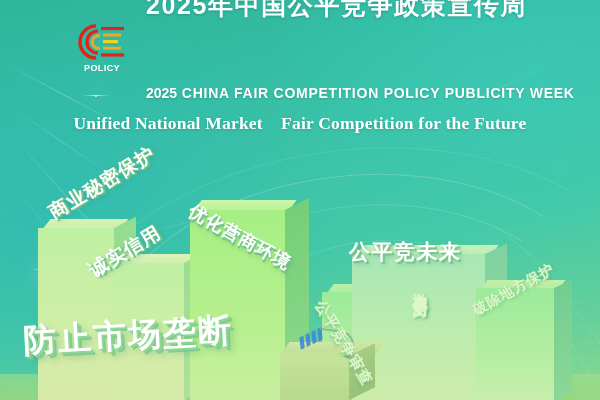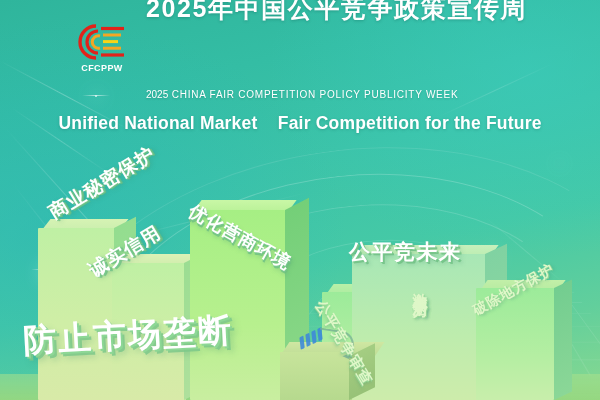--- a/index.html
+++ b/index.html
@@ -63,36 +63,36 @@
   .logo-wrap{width:72px;margin-left:66px;display:flex;flex-direction:column;align-items:center;}
   .logo-mark{width:56px;height:40px;position:relative;}
   .logo-caption{font-size:9px;font-weight:bold;color:#ffffff;letter-spacing:.4px;margin-top:2px;line-height:1;}
   .title-block{margin-left:8px;display:flex;flex-direction:column;justify-content:center;gap:48px;}
   .title-cn{
     font-size:25px;font-weight:bold;color:#fff;letter-spacing:1.6px;line-height:1.08;
     text-shadow:0 1px 3px rgba(0,70,60,.28);
     font-family:"Liberation Sans","DejaVu Sans",sans-serif;
   }
   .title-en{
-    font-size:10px;font-weight:normal;color:#fff;letter-spacing:.75px;margin-top:19px;line-height:1.1;
+    font-size:14px;font-weight:bold;color:#fff;letter-spacing:.75px;margin-top:19px;line-height:1.1;
     text-shadow:0 1px 2px rgba(0,70,60,.25);
   }
   .title-en .yr{letter-spacing:0;}
 
   
   .slogan{position:absolute;left:0;top:103px;width:600px;text-align:center;}
   .slogan-cn{
     font-size:35px;color:#ffffff;font-weight:bold;letter-spacing:3px;
     font-family:"DejaVu Serif","Liberation Serif",serif;
     text-shadow:0 2px 6px rgba(0,80,70,.30);
     white-space:pre;
   }
   .slogan-en{
     margin-top:10px;font-size:17.5px;font-weight:bold;color:#ffffff;letter-spacing:.2px;
-    text-shadow:0 1px 3px rgba(0,80,70,.25);white-space:pre;
+    text-shadow:0 1px 3px rgba(0,80,70,.25);white-space:pre;font-family:Liberation Serif, serif;
   }
 
   
   .city{position:absolute;left:0;bottom:0;width:600px;height:215px;}
   .blk{position:absolute;bottom:0;}
   .blk .face{
     position:absolute;left:0;bottom:0;width:100%;height:100%;
     border-radius:1px;
   }
   .blk .side{
@@ -190,21 +190,21 @@
           </g>
           <g stroke-linecap="butt">
             <line x1="27" y1="6.5" x2="50" y2="6.5" stroke="#e2231a" stroke-width="3.2"></line>
             <line x1="29" y1="13" x2="47" y2="13" stroke="#f5a623" stroke-width="3"></line>
             <line x1="29" y1="19.6" x2="44" y2="19.6" stroke="#f7d417" stroke-width="3"></line>
             <line x1="29" y1="26.2" x2="47" y2="26.2" stroke="#f5a623" stroke-width="3"></line>
             <line x1="27" y1="33" x2="50" y2="33" stroke="#e2231a" stroke-width="3.2"></line>
           </g>
         </svg>
       </div>
-      <div class="logo-caption">CFCPPW</div>
+      <div class="logo-caption">POLICY</div>
     </div>
 
     <div class="title-block">
       <div class="title-cn">2025年中国公平竞争政策宣传周</div>
       <div class="title-en"><span class="yr">2025</span><span> CHINA FAIR COMPETITION POLICY PUBLICITY WEEK</span></div>
     </div>
   </div>
 
   <div class="slogan">
     <div class="slogan-en">Unified National Market    Fair Competition for the Future</div>

